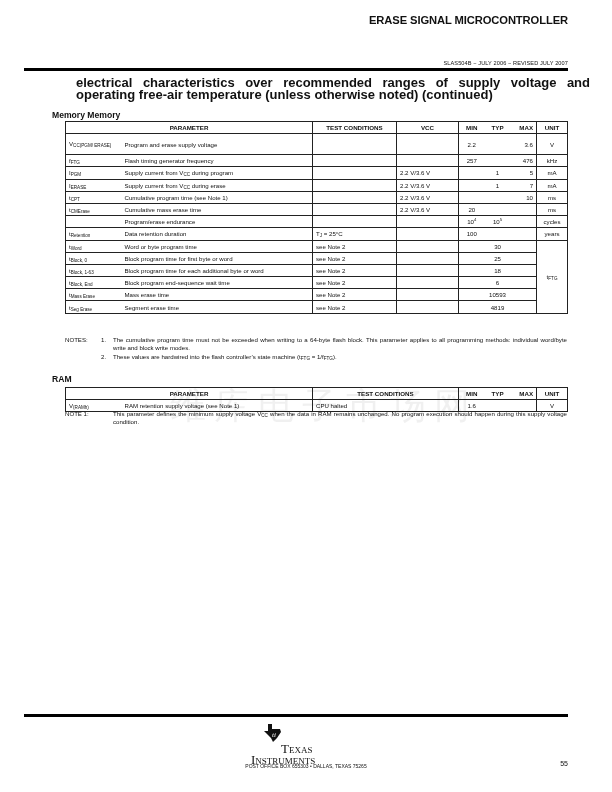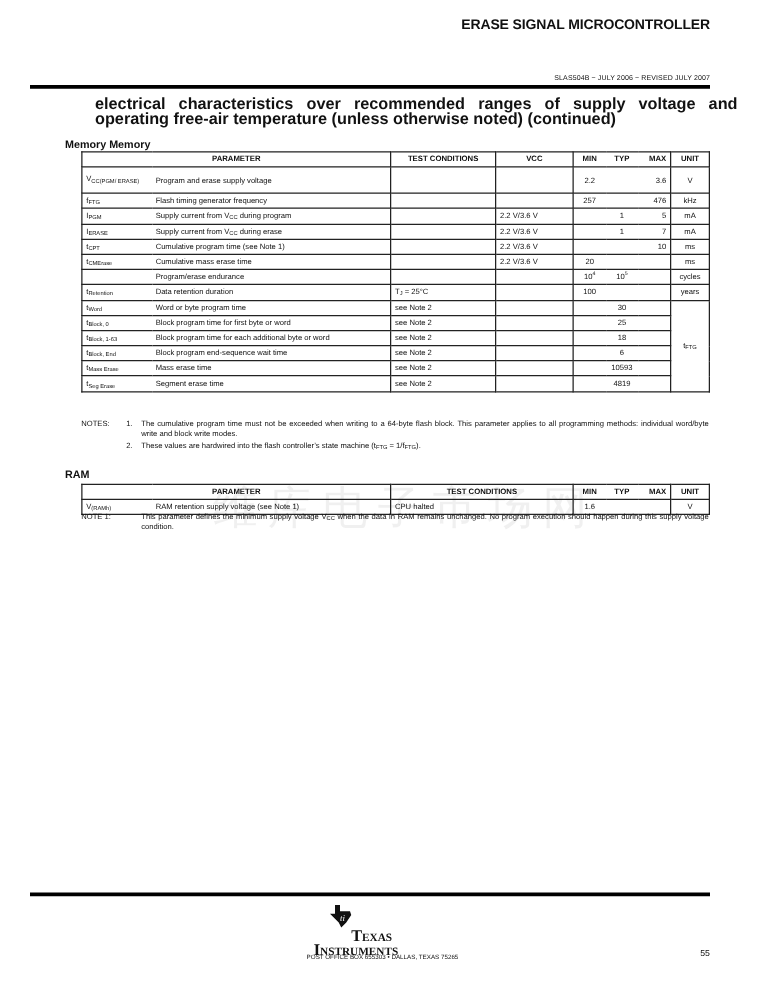--- a/index.html
+++ b/index.html
@@ -27,21 +27,21 @@
   sup { font-size: 4.2px; vertical-align: 3px; line-height: 0; }
   .notes { position: absolute; left: 65px; width: 502px; font-size: 6.1px; line-height: 8.4px; }
   .notes .row { display: flex; }
   .notes .lab { width: 36px; flex: none; }
   .notes .num { width: 12px; flex: none; }
   .notes .txt { flex: 1; text-align: justify; }
   .watermark { position: absolute; left: 170px; top: 382px; font-size: 36px; color: rgba(0,0,0,0.06);
                letter-spacing: 8px; font-family: "DejaVu Serif", serif; white-space: nowrap; }
   .rule-bot { position: absolute; left: 24px; right: 44px; top: 714px; height: 3px; background: #000; }
   .logo { position: absolute; left: 263px; top: 723px; display: flex; align-items: flex-start; flex-direction: column; }
-  .logo-word { font-family: "Liberation Serif", serif; font-weight: bold; line-height: 11px; margin-left: 2px; }
+  .logo-word { font-family: "Liberation Serif", serif; font-weight: normal; line-height: 11px; margin-left: 2px; }
   .logo-word .l1 { font-size: 13px; padding-left: 16px; font-variant: small-caps; }
   .logo-word .l2 { font-size: 13px; font-variant: small-caps; margin-left: -14px; }
   .addr { position: absolute; left: 0; width: 612px; top: 763px; text-align: center; font-size: 5px; }
   .pageno { position: absolute; right: 44px; top: 760px; font-size: 7px; }
 </style>
 </head>
 <body>
 
 <div class="hdr-title">
   <div>ERASE SIGNAL MICROCONTROLLER</div>

